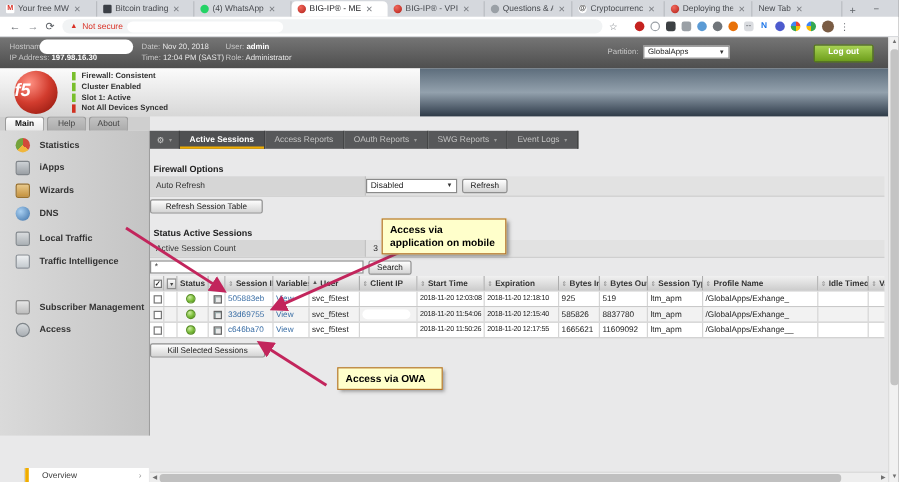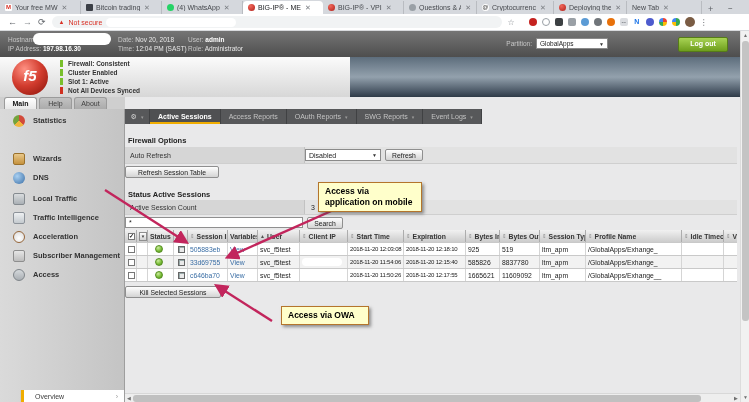--- a/index.html
+++ b/index.html
@@ -45,42 +45,42 @@
     align-items:center;justify-content:space-between;padding:0 3px;box-sizing:border-box;}
   .selarrow{color:#333;font-size:5px;margin-left:4px;}
   #logout{position:absolute;right:12px;top:6px;width:48px;height:13px;background:linear-gradient(#a8d354,#6e9e1c);
     border:1px solid #567c17;border-radius:2px;color:#fff;font-size:7px;font-weight:bold;text-align:center;line-height:12px;}
   
   #bannerL{left:0;top:57px;width:350px;height:40px;background:linear-gradient(#fbfbfb,#d7d7d7);}
   #bannerR{left:350px;top:57px;width:390px;height:40px;
     background:linear-gradient(#5d6d7c,#93a1ad 50%,#4a5765 86%,#2e3a47);}
   #f5logo{position:absolute;left:12px;top:59px;width:36px;height:36px;border-radius:50%;
     background:radial-gradient(circle at 35% 28%,#ff9183,#d23c2e 48%,#871108);color:#fff;
-    font-style:italic;font-weight:bold;font-size:15px;text-align:center;line-height:34px;}
+    font-style:italic;font-weight:bold;font-size:15px;line-height:34px;}
   .statrow{position:absolute;left:60px;height:8px;display:flex;align-items:center;font-size:6.5px;font-weight:bold;color:#333;}
   .sbar{width:3px;height:7px;margin-right:5px;}
   .sbar.ok{background:#79bf2c;}
   .sbar.error{background:#d03020;}
   
   #sidetabs{left:0;top:97px;width:125px;height:12px;background:#cfcfcf;display:flex;align-items:flex-end;padding-left:4px;box-sizing:border-box;}
   .stab{width:33px;height:12px;font-size:7px;text-align:center;line-height:12px;border:1px solid #9b9b9b;border-bottom:none;
     border-radius:3px 3px 0 0;background:linear-gradient(#c2c2c2,#ababab);color:#3f3f3f;margin-right:2px;box-sizing:border-box;}
   .stab.active{background:linear-gradient(#ffffff,#e8e8e8);font-weight:bold;color:#111;}
   #breadcrumb{left:125px;top:97px;width:615px;height:12px;background:#4c4c4c;font-size:7.5px;line-height:12px;padding-left:8px;box-sizing:border-box;}
   #breadcrumb .sec{color:#141414;font-weight:bold;}
   #breadcrumb .sep{color:#8d8d8d;margin:0 3px;}
   #breadcrumb .pg{color:#f2b21c;font-weight:bold;}
   #navtabs{left:125px;top:109px;width:615px;height:15px;background:#e9e9ea;display:flex;}
   .ntab{background:#57585a;border-right:1px solid #404143;color:#c3c3c3;font-size:7px;height:15px;
     display:flex;align-items:center;justify-content:center;gap:4px;padding:0 8px;box-sizing:border-box;}
   .ntab.gear{width:25px;color:#cfcfcf;}
   .ntab.active{color:#fff;font-weight:bold;box-shadow:inset 0 -2px 0 #f0ad00;background:#4f5052;}
   .ntab .dd{color:#9a9a9a;font-size:5px;}
   
-  #sidebar{left:0;top:109px;width:125px;height:293px;background:linear-gradient(90deg,#dadada,#c4c4c4);
+  #sidebar{left:0;top:109px;width:125px;height:254px;background:linear-gradient(90deg,#dadada,#c4c4c4);
     border-right:1px solid #9e9e9e;box-sizing:border-box;}
   .mitem{position:absolute;left:0;width:125px;height:19px;display:flex;align-items:center;}
   .sicon{width:12px;height:12px;margin-left:13px;flex:0 0 auto;box-sizing:border-box;}
   .mitem .mlabel{margin-left:8px;font-size:7.5px;font-weight:bold;color:#333;}
   .ic-statistics{background:conic-gradient(#d24a3a 0 130deg,#f0b63c 130deg 230deg,#74a33c 230deg 360deg);border-radius:50%;}
   .ic-iapps{background:linear-gradient(#cdd1d5,#9ba0a5);border:1px solid #80858a;border-radius:2px;}
   .ic-wizards{background:linear-gradient(#e8c88a,#c5923e);border:1px solid #9a712c;border-radius:2px;}
   .ic-dns{background:radial-gradient(circle at 35% 35%,#a9d0f2,#3a6ea5);border-radius:50%;}
   .ic-local-traffic{background:linear-gradient(#d9dcde,#aab0b5);border:1px solid #858b90;border-radius:2px;}
   .ic-traffic-intelligence{background:linear-gradient(#eef0f2,#c4cacf);border:1px solid #8d939a;border-radius:2px;}
@@ -300,39 +300,39 @@
       <span>Event Logs</span>
       <span class="dd">▾</span>
     </div>
   </div>
 
   <div class="abs" id="sidebar">
     <div class="mitem" style="top:2px">
       <span class="sicon ic-statistics"></span>
       <span class="mlabel">Statistics</span>
     </div>
+    <div class="mitem" style="top:21px">
+      <span class="sicon ic-iapps"></span>
+      <span class="mlabel">iApps</span>
+    </div>
     <div class="mitem" style="top:40px">
       <span class="sicon ic-wizards"></span>
       <span class="mlabel">Wizards</span>
     </div>
     <div class="mitem" style="top:59px">
       <span class="sicon ic-dns"></span>
       <span class="mlabel">DNS</span>
     </div>
     <div class="mitem" style="top:80px">
       <span class="sicon ic-local-traffic"></span>
       <span class="mlabel">Local Traffic</span>
     </div>
     <div class="mitem" style="top:99px">
       <span class="sicon ic-traffic-intelligence"></span>
       <span class="mlabel">Traffic Intelligence</span>
-    </div>
-    <div class="mitem" style="top:118px">
-      <span class="sicon ic-acceleration"></span>
-      <span class="mlabel">Acceleration</span>
     </div>
     <div class="mitem" style="top:137px">
       <span class="sicon ic-subscriber"></span>
       <span class="mlabel">Subscriber Management</span>
     </div>
     <div class="mitem" style="top:156px">
       <span class="sicon ic-access"></span>
       <span class="mlabel">Access</span>
     </div>
     <div id="subpanel">

